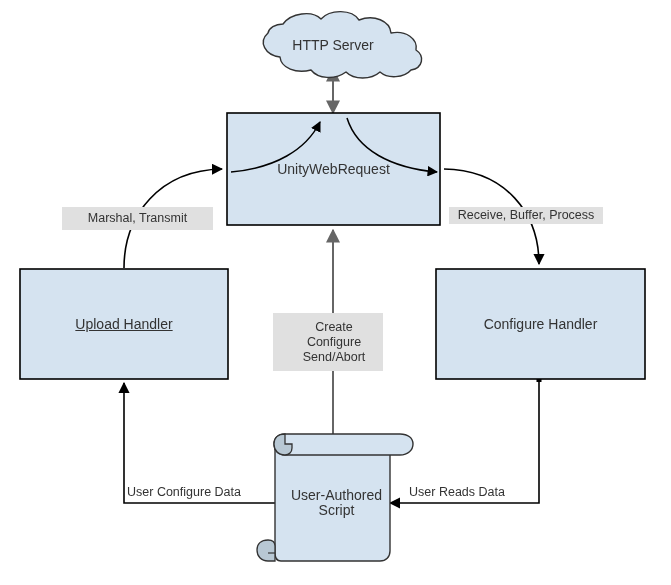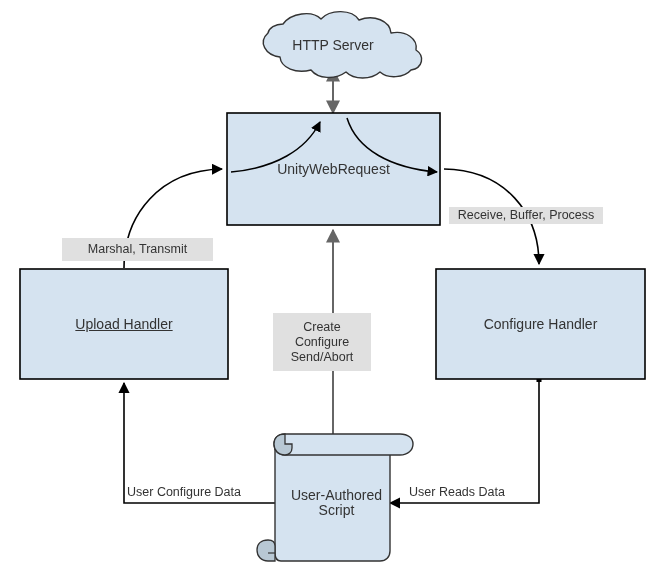--- a/index.html
+++ b/index.html
@@ -167,25 +167,25 @@
 
   <div class="node-label" style="left:227px; top:157px; width:213px; height:24px;text-align:right;">UnityWebRequest</div>
 
   <div class="node-label" style="left:20px; top:312px; width:208px; height:24px;text-decoration:underline;">Upload Handler</div>
 
   <div class="node-label" style="left:436px; top:312px; width:209px; height:24px;">Configure Handler</div>
 
   <div class="node-label" style="left:279px; top:487px; width:115px; height:32px;">User-Authored
 Script</div>
 
-  <div class="edge-label lbl-gray" style="left:62px; top:207px; width:151px; height:23px;margin-top:31px;">Marshal, Transmit</div>
+  <div class="edge-label lbl-gray" style="left:62px; top:207px; width:151px; height:23px;">Marshal, Transmit</div>
 
   <div class="edge-label lbl-gray" style="left:449px; top:207px; width:154px; height:17px;">Receive, Buffer, Process</div>
 
-  <div class="edge-label lbl-gray" style="left:273px; top:313px; width:98px; height:58px;">Create
+  <div class="edge-label lbl-gray" style="left:273px; top:313px; width:98px; height:58px;padding-left:12px;">Create
 Configure
 Send/Abort</div>
 
   <div class="edge-label lbl-white" style="left:127px; top:483px; width:114px; height:18px;">User Configure Data</div>
 
   <div class="edge-label lbl-white" style="left:404px; top:483px; width:106px; height:18px;">User Reads Data</div>
 
 </div>
 
 </body></html>

